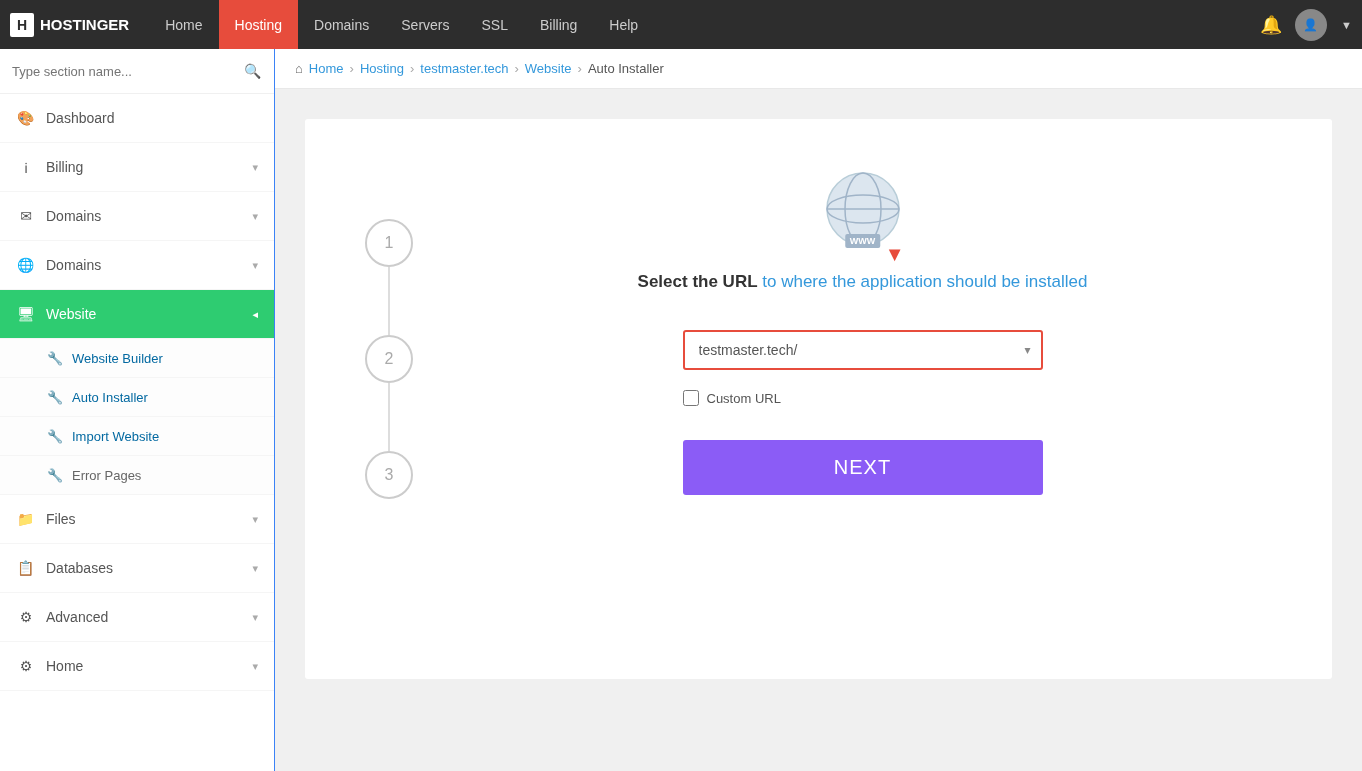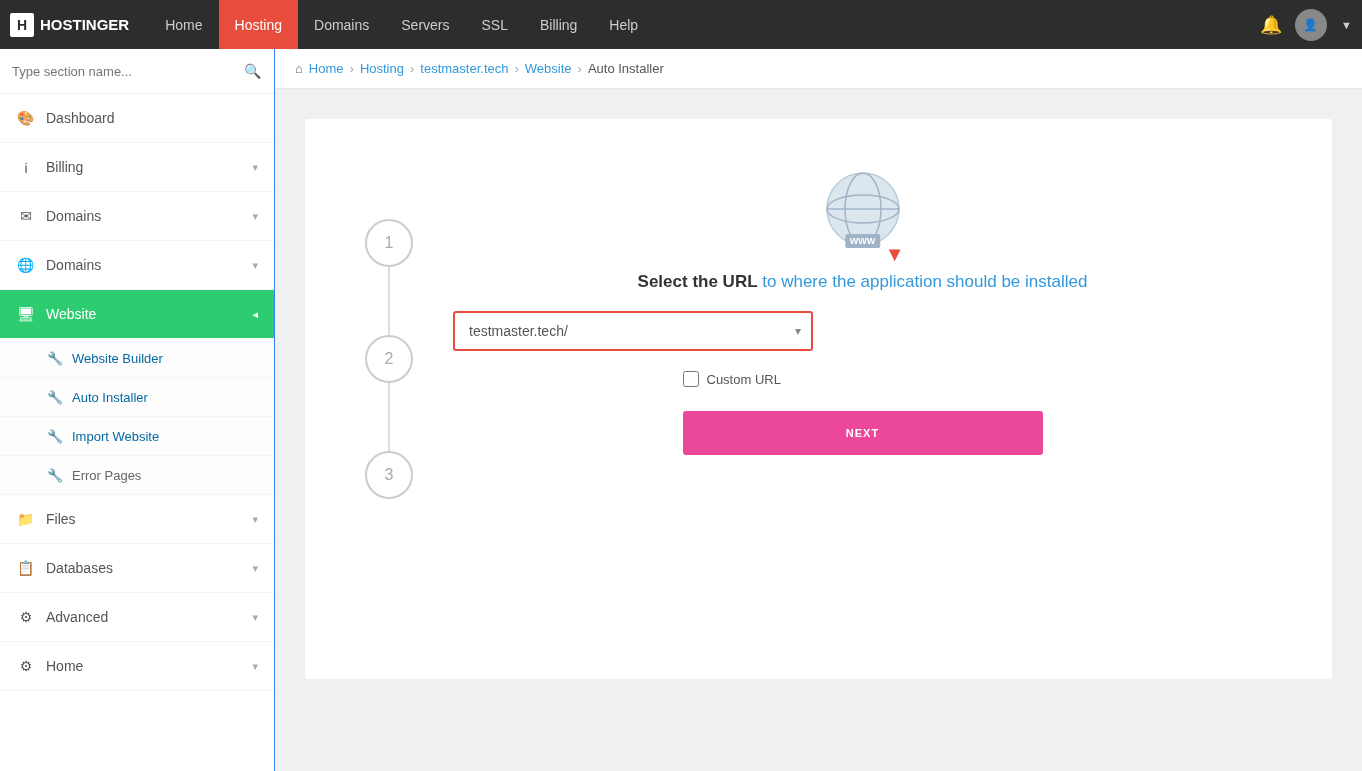--- a/index.html
+++ b/index.html
@@ -255,21 +255,21 @@
       align-items: center;
     }
     .globe-container {
       position: relative;
       display: inline-block;
     }
 
     .select-url-heading {
       font-size: 17px;
       color: #333;
-      margin-bottom: 19px;
+      margin-bottom: 38px;
       text-align: center;
     }
     .select-url-heading strong { color: #333; font-weight: 700; }
     .select-url-heading span { color: #3498db; }
 
     .url-select-wrap {
       border: 2px solid #e74c3c;
       border-radius: 3px;
       padding: 0;
       width: 360px;
@@ -296,21 +296,21 @@
       right: 10px;
       pointer-events: none;
       color: #888;
       font-size: 12px;
     }
 
     .custom-url-row {
       display: flex;
       align-items: center;
       gap: 8px;
-      margin-bottom: 24px;
+      margin-bottom: 34px;
       align-self: flex-start;
       margin-left: calc(50% - 180px);
     }
     .custom-url-checkbox {
       width: 16px;
       height: 16px;
       cursor: pointer;
     }
     .custom-url-label {
       font-size: 13px;
@@ -324,38 +324,39 @@
     }
     .annotation-text {
       color: #e74c3c;
       font-size: 12px;
       line-height: 1.4;
       max-width: 160px;
     }
 
     
     .next-btn {
-      background: #ec4899;
+      background: #8b5cf6;
       color: #fff;
       border: none;
       border-radius: 3px;
       padding: 16px 0;
-      font-size: 11px;
-      font-weight: bold;
+      font-size: 20px;
+      font-weight: normal;
       letter-spacing: 1px;
       cursor: pointer;
       width: 360px;
       text-align: center;
     }
 
     .url-row-with-annotation {
       display: flex;
       align-items: center;
       gap: 32px;
       width: 100%;
+      justify-content: center;
       margin-bottom: 6px;
     }
   </style>
 </head>
 <body>
 
 <nav class="top-nav">
   <div class="logo">
     <div class="logo-icon">H</div>
     <span>HOSTINGER</span>

